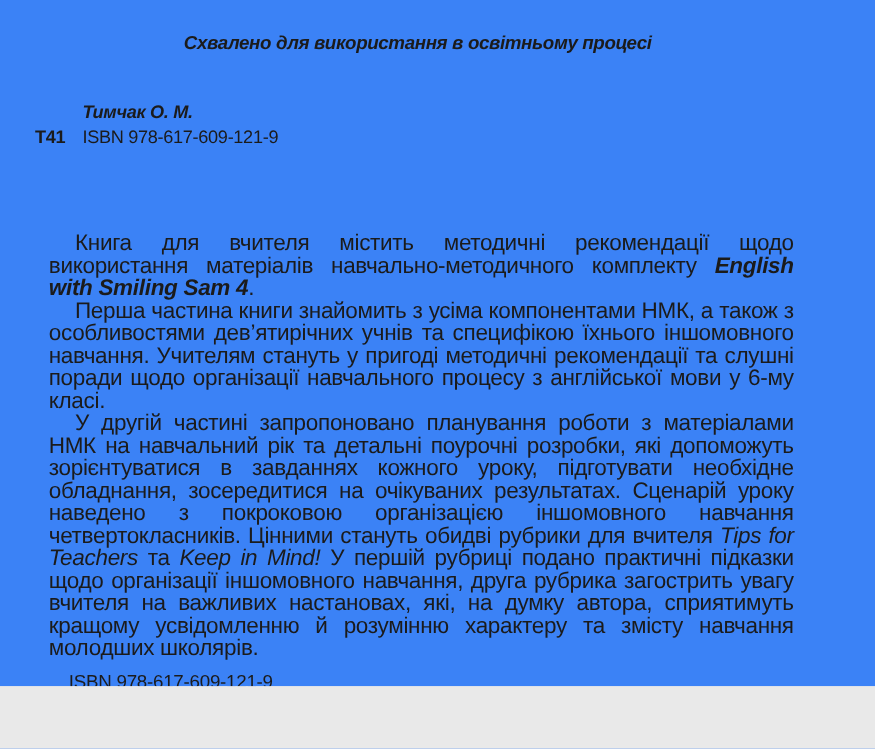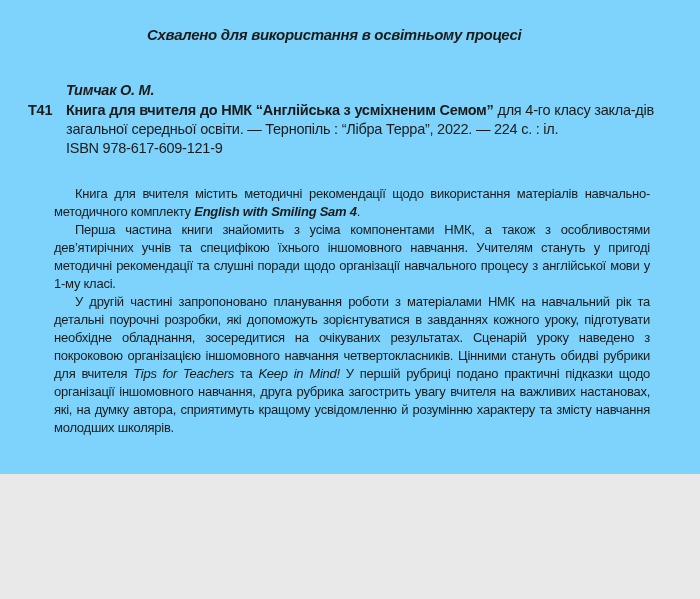--- a/index.html
+++ b/index.html
@@ -1,20 +1,20 @@
 <!DOCTYPE html>
 <html lang="uk"><head>
 <meta charset="utf-8">
 <style>
   html,body{margin:0;padding:0;background:#e9e9e9;}
   .page{
     position:relative;
-    width:700px;height:474px;
+    width:700px;height:549px;
     margin:0 auto;
-    background:#7dd3fc;
+    background:#3b82f6;
     color:#1b1b1b;
     font-family:"Liberation Sans","DejaVu Sans",sans-serif;
     overflow:hidden;
   }
   .approval{
     position:absolute;top:26px;left:147px;
     font-size:15px;font-weight:700;font-style:italic;
     letter-spacing:-0.3px;
     white-space:nowrap;
   }
@@ -24,22 +24,22 @@
   }
   .catalog .author{font-weight:700;margin:0 0 1px 0;font-style:italic;}
   .catalog .entry-wrap{position:relative;}
   .catalog .code{
     position:absolute;left:-38px;top:0;
     font-weight:700;
   }
   .catalog .entry{margin:0;text-align:justify;}
   .catalog .isbn{margin:0;}
   .annotation{
-    position:absolute;top:185px;left:54px;width:596px;
-    font-size:13px;line-height:18px;letter-spacing:-0.25px;
+    position:absolute;top:185px;left:39px;width:596px;
+    font-size:18px;line-height:18px;letter-spacing:-0.25px;
     text-align:justify;
   }
   .annotation p{margin:0;text-indent:21px;}
   .r-i{font-style:italic;}
   .r-b{font-weight:700;}
   .r-bi{font-weight:700;font-style:italic;}
   .footer-isbn{
     position:absolute;left:55px;top:537px;
     font-size:15px;letter-spacing:-0.2px;
   }
@@ -52,27 +52,26 @@
 <body>
 
 <div class="page">
 
   <div class="approval">Схвалено для використання в освітньому процесі</div>
 
   <div class="catalog">
     <p class="author">Тимчак О. М.</p>
     <div class="entry-wrap">
       <span class="code">Т41</span>
-      <p class="entry"><span class="r-b">Книга для вчителя до НМК “Англійська з усміхненим Семом”</span><span> для 4-го класу закла-дів загальної середньої освіти. — Тернопіль : “Лібра Терра”, 2022. — 224 с. : іл.</span></p>
       <p class="isbn">ISBN 978-617-609-121-9</p>
     </div>
   </div>
 
   <div class="annotation">
     <p><span>Книга для вчителя містить методичні рекомендації щодо використання матеріалів навчально-методичного комплекту </span><span class="r-bi">English with Smiling Sam 4</span><span>.</span></p>
-    <p><span>Перша частина книги знайомить з усіма компонентами НМК, а також з особливостями дев’ятирічних учнів та специфікою їхнього іншомовного навчання. Учителям стануть у пригоді методичні рекомендації та слушні поради щодо організації навчального процесу з англійської мови у 1-му класі.</span></p>
+    <p><span>Перша частина книги знайомить з усіма компонентами НМК, а також з особливостями дев’ятирічних учнів та специфікою їхнього іншомовного навчання. Учителям стануть у пригоді методичні рекомендації та слушні поради щодо організації навчального процесу з англійської мови у 6-му класі.</span></p>
     <p><span>У другій частині запропоновано планування роботи з матеріалами НМК на навчальний рік та детальні поурочні розробки, які допоможуть зорієнтуватися в завданнях кожного уроку, підготувати необхідне обладнання, зосередитися на очікуваних результатах. Сценарій уроку наведено з покроковою організацією іншомовного навчання четвертокласників. Цінними стануть обидві рубрики для вчителя </span><span class="r-i">Tips for Teachers</span><span> та </span><span class="r-i">Keep in Mind!</span><span> У першій рубриці подано практичні підказки щодо організації іншомовного навчання, друга рубрика загострить увагу вчителя на важливих настановах, які, на думку автора, сприятимуть кращому усвідомленню й розумінню характеру та змісту навчання молодших школярів.</span></p>
   </div>
 
   <div class="footer-isbn">ISBN 978-617-609-121-9</div>
 
 
 </div>
 
 </body></html>

